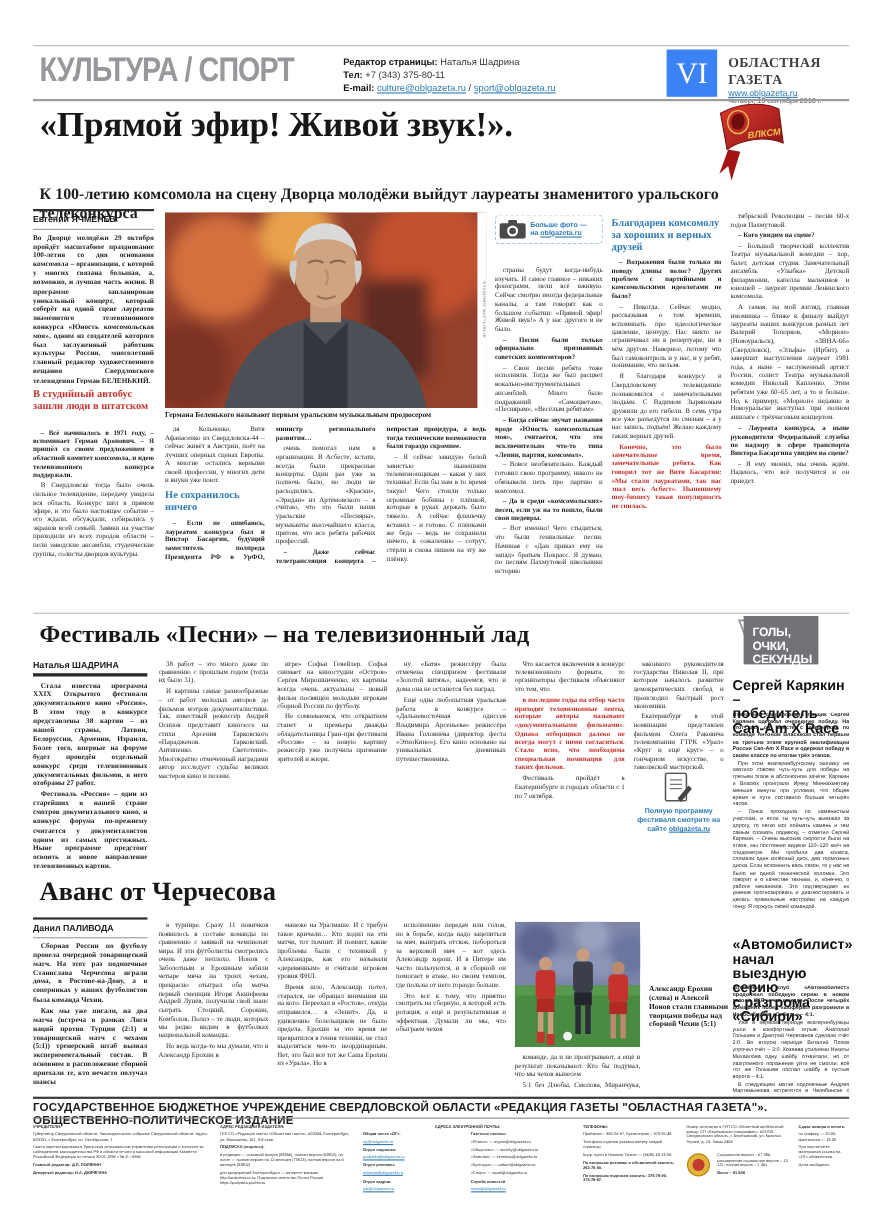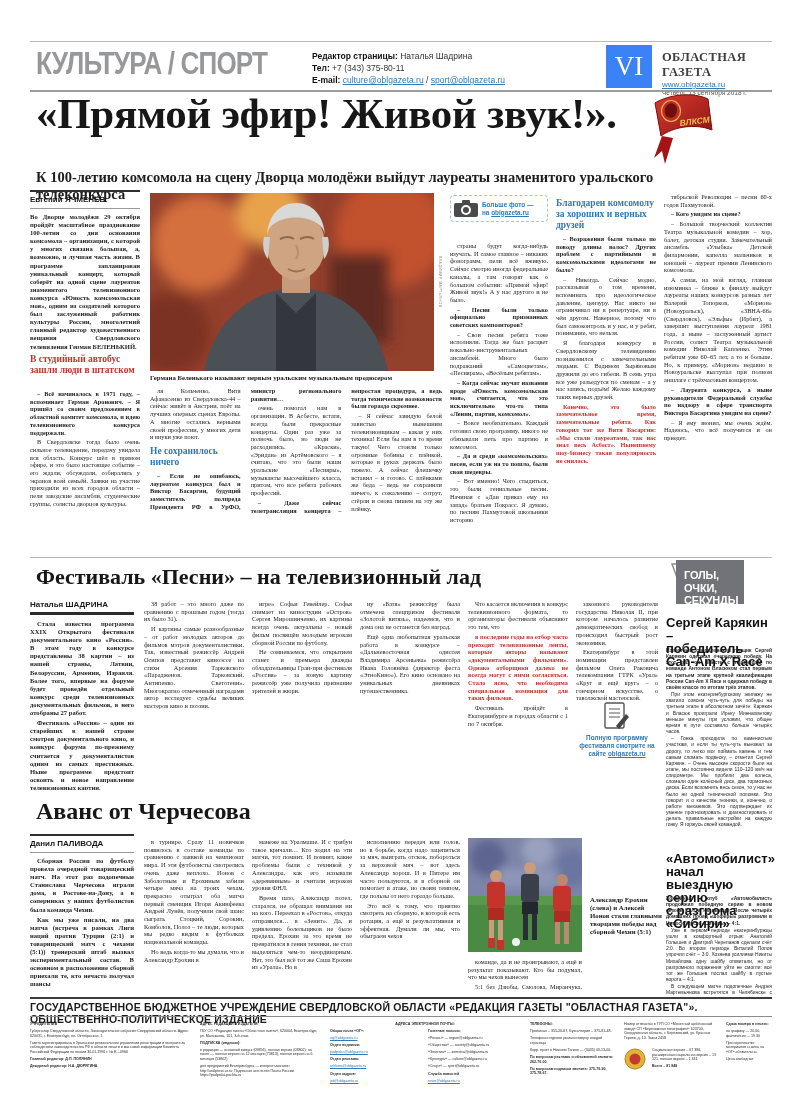--- a/index.html
+++ b/index.html
@@ -9,21 +9,21 @@
   
   .section-title{font-weight:700;font-size:31px;color:#97989c;letter-spacing:-1px;transform:scaleX(.84);transform-origin:left top;white-space:nowrap}
   .ed{font-size:8.5px;line-height:12px;color:#333}
   .ed b{color:#111}
   .lnk{color:#2e7bb8;text-decoration:underline}
   .vi-box{background:#3b82f6;color:#fff;display:flex;align-items:center;justify-content:center;font-family:"Liberation Serif",serif;font-size:27px}
   .mast{font-family:"Liberation Serif",serif;font-weight:700;font-size:12.5px;color:#404043;letter-spacing:.4px}
   .mast-site{font-size:8px}
   .mast-date{font-size:6.5px;color:#555}
   
-  .h1{font-family:"Liberation Serif",serif;font-weight:700;font-size:43px;line-height:37px;color:#171717;letter-spacing:-.3px}
+  .h1{font-family:"Liberation Serif",serif;font-weight:700;font-size:32px;line-height:37px;color:#171717;letter-spacing:-.3px}
   .h2{font-family:"Liberation Serif",serif;font-weight:700;font-size:22px;color:#171717}
   .h3{font-family:"Liberation Serif",serif;font-weight:700;font-size:24px;color:#171717}
   .subhead{font-family:"Liberation Serif",serif;font-weight:700;font-size:14.5px;color:#1d1d1d}
   .byline{font-weight:700;font-size:8px;color:#1a1a1a;border-top:2px solid #2f2f2f;border-bottom:1px solid #9a9a9a;padding:3px 0 4px}
   .byline2{font-weight:700;font-size:8px;color:#1a1a1a;border-bottom:3px solid #2b2b2b;padding:2px 0 3px}
   
   .bt{font-family:"Liberation Serif",serif;font-size:6.3px;line-height:7.7px;text-align:justify;color:#1e1e1e;overflow:hidden}
   .lede{font-weight:700;font-size:6.6px;line-height:8.1px}
   .sub-red{font-weight:700;font-size:9.5px;line-height:11px;color:#c5332d;font-family:"Liberation Serif",serif}
   .li{margin:0 0 2px}

